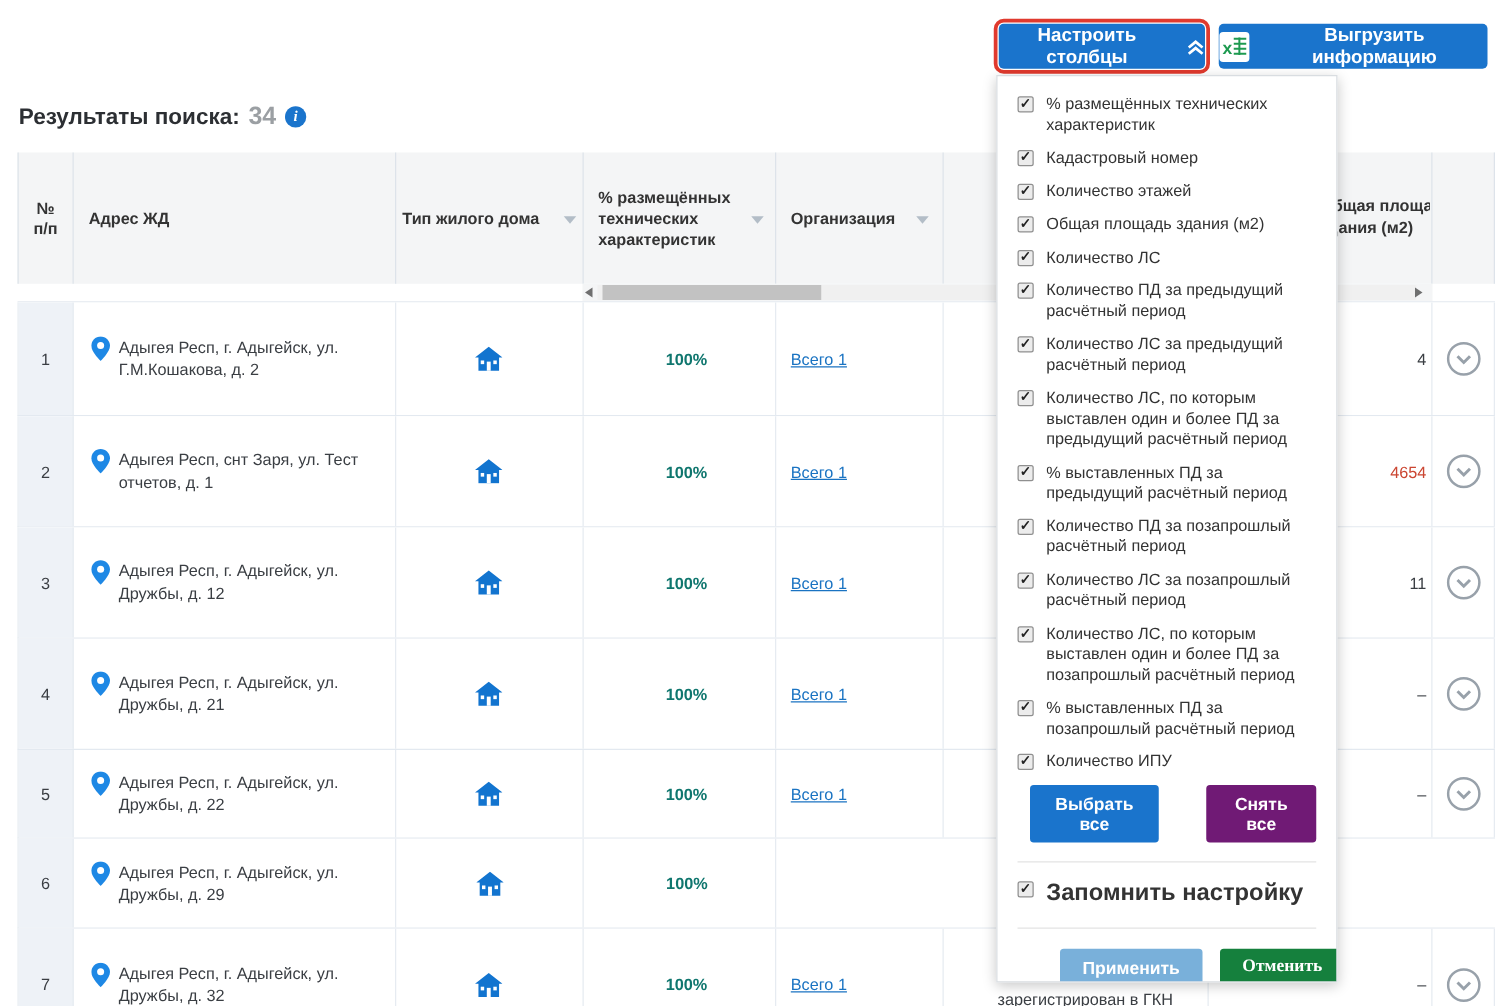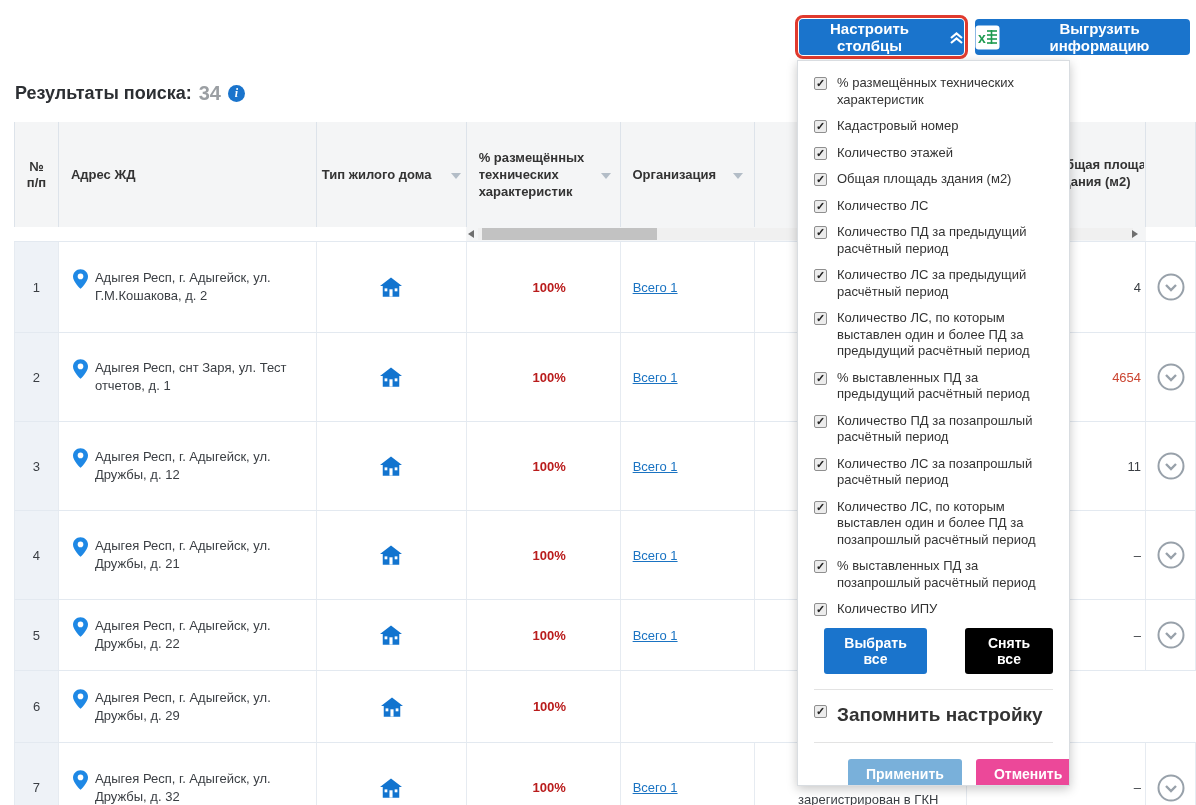--- a/index.html
+++ b/index.html
@@ -55,48 +55,48 @@
         border-top:4px solid transparent; border-bottom:4px solid transparent; border-right:6px solid #6f6f6f; }
   .scroll-arrow-r { position:absolute; right:8px; top:3px; width:0; height:0;
         border-top:4px solid transparent; border-bottom:4px solid transparent; border-left:6px solid #6f6f6f; }
 
   #table-body { position:absolute; left:14px; top:241px; width:1182px; border-top:1px solid #e3e9f0; }
   .trow { display:flex; border-bottom:1px solid #e3e9f0; border-left:1px solid #e6ebf1; background:#fff; }
   .cell { border-right:1px solid #e6ebf1; display:flex; align-items:center; font-size:13px; color:#3a3e43; }
   .cell.c0 { background:#eef2f7; }
   .addr-wrap { display:flex; align-items:flex-start; gap:7px; padding-left:2px; }
   .addr-text { width:228px; line-height:18px; }
-  .pct { width:100%; text-align:center; color:#b91c1c; font-weight:bold; }
+  .pct { width:100%; text-align:center; color:#0f766e; font-weight:bold; }
   .org-link { color:#1a73c2; text-decoration:underline; cursor:pointer; }
   .area-val { width:100%; text-align:right; padding-right:4px; font-size:13px; }
   .area-val.red { color:#cb4632; }
   .chev-btn { margin:0 auto; width:28px; height:28px; cursor:pointer; display:flex; }
 
   #partial-note { position:absolute; left:798px; top:792px; font-size:13px; color:#3a3e43; z-index:1; }
 
   
   #columns-dropdown { position:absolute; left:797px; top:60px; width:273px; height:726px;
         background:#fff; border:1px solid #d9dde1; box-shadow:0 3px 10px rgba(0,0,0,0.22);
         z-index:20; padding:14px 16px 12px 16px; overflow:hidden; }
   .dd-item { display:flex; align-items:flex-start; gap:10px; margin-bottom:10px; cursor:pointer; }
   .dd-label { font-size:13px; color:#333; line-height:1.27; }
   .cb { flex:0 0 auto; width:13px; height:13px; margin-top:2px; background:#ececec;
         border:1px solid #8f8f8f; border-radius:2px; font-size:11px; line-height:11px;
         color:#222; text-align:center; font-weight:bold; }
   #dd-top-buttons { display:flex; gap:38px; margin:4px 0 0 10px; }
   .dd-btn { border:none; border-radius:3px; color:#fff; font-weight:bold; font-size:14px;
         padding:7px 18px; cursor:pointer; }
   #select-all-btn { background:#1a74cc; }
-  #clear-all-btn { background:#000000; }
+  #clear-all-btn { background:#701a75; }
   .dd-divider { border-top:1px solid #e3e3e3; margin:15px 0 13px 0; }
   #remember-row { display:flex; align-items:flex-start; gap:10px; cursor:pointer; }
   #remember-row .dd-label { font-weight:bold; font-size:19px; }
   #dd-bottom-buttons { display:flex; gap:14px; margin:16px 0 12px 34px; }
   #apply-btn { background:#79b0da; }
-  #cancel-btn { background:#ec4899; }
+  #cancel-btn { background:#15803d;font-family:Liberation Serif, serif; }
 </style>
 </head>
 <body>
 
 <div id="stage">
 
   <button id="configure-btn" class="btn">
     <span>Настроить столбцы</span>
     <span class="dbl-chevron">
       <svg width="15" height="14" viewBox="0 0 15 14">

